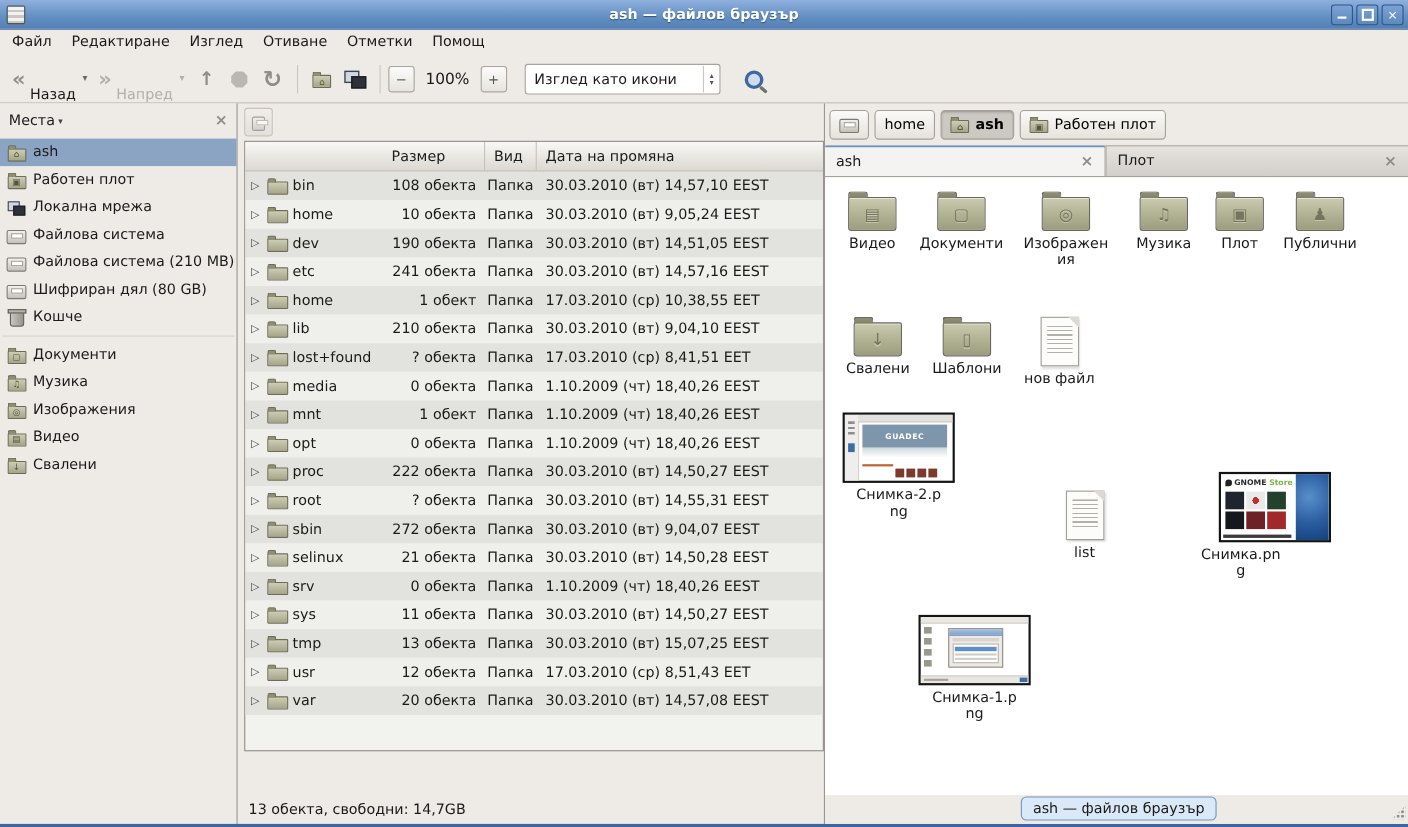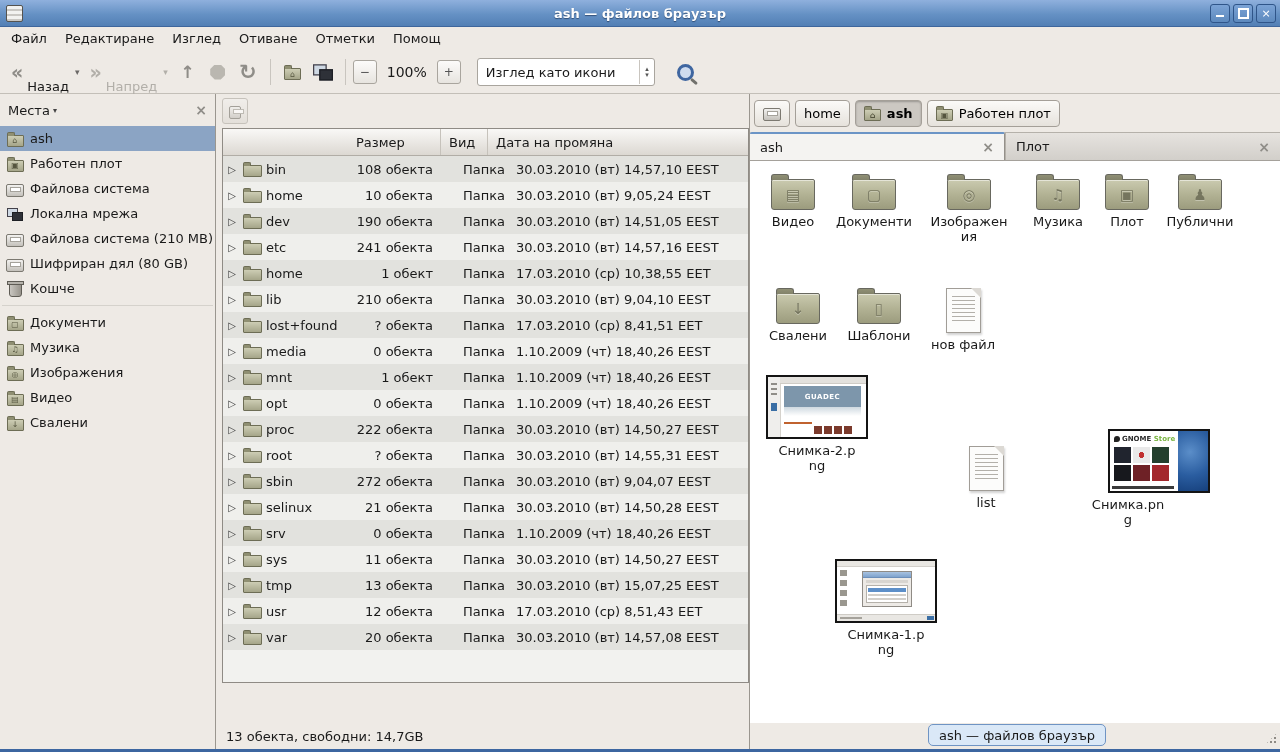--- a/index.html
+++ b/index.html
@@ -95,21 +95,21 @@
   .sort{margin-left:auto;margin-right:8px;font-size:9px;color:#555;}
   .trow{height:26px;display:flex;align-items:center;}
   .trow.odd{background:#e2e2de;}
   .trow.even{background:#efefec;}
   .td{box-sizing:border-box;display:flex;align-items:center;height:100%;}
   .td.name{padding-left:2px;gap:4px;overflow:hidden;}
   .expander{width:14px;text-align:center;font-size:10px;color:#3c3c3c;flex:0 0 14px;}
   .row-folder{flex:0 0 17px;}
   .fname{white-space:nowrap;}
   .td.size{justify-content:flex-end;padding-right:8px;}
-  .td.type{padding-left:2px;margin-left:20px;}
+  .td.type{padding-left:2px;}
   .td.date{flex:1;padding-left:8px;}
   .statusbar{height:26px;flex:0 0 26px;display:flex;align-items:center;padding-left:4px;margin-top:40px;}
 
   
   .right{flex:1;border-left:1px solid #9a968f;display:flex;flex-direction:column;min-width:0;}
   .crumbbar{height:38px;flex:0 0 38px;display:flex;align-items:center;gap:5px;padding-left:4px;}
   .crumb{display:flex;align-items:center;gap:5px;height:27px;padding:0 8px;border:1px solid #a49f98;
     border-radius:4px;background:linear-gradient(#fbfaf8,#e6e2dc);font-size:13px;font-family:inherit;}
   .crumb.active{background:#ccc8c2;box-shadow:inset 0 1px 2px rgba(0,0,0,.25);font-weight:bold;}
   .crumb .sicon{width:18px;flex:0 0 18px;}
@@ -281,29 +281,29 @@
           <div class="side-item">
             <span class="sicon">
               <span class="fi-folder">
                 <span class="em">▣</span>
               </span>
             </span>
             <span class="slabel">Работен плот</span>
           </div>
           <div class="side-item">
             <span class="sicon">
+              <span class="fi-net"></span>
+            </span>
+            <span class="slabel">Локална мрежа</span>
+          </div>
+          <div class="side-item">
+            <span class="sicon">
               <span class="fi-drive"></span>
             </span>
             <span class="slabel">Файлова система</span>
-          </div>
-          <div class="side-item">
-            <span class="sicon">
-              <span class="fi-net"></span>
-            </span>
-            <span class="slabel">Локална мрежа</span>
           </div>
           <div class="side-item">
             <span class="sicon">
               <span class="fi-drive"></span>
             </span>
             <span class="slabel">Файлова система (210 MB)</span>
           </div>
           <div class="side-item">
             <span class="sicon">
               <span class="fi-drive"></span>

